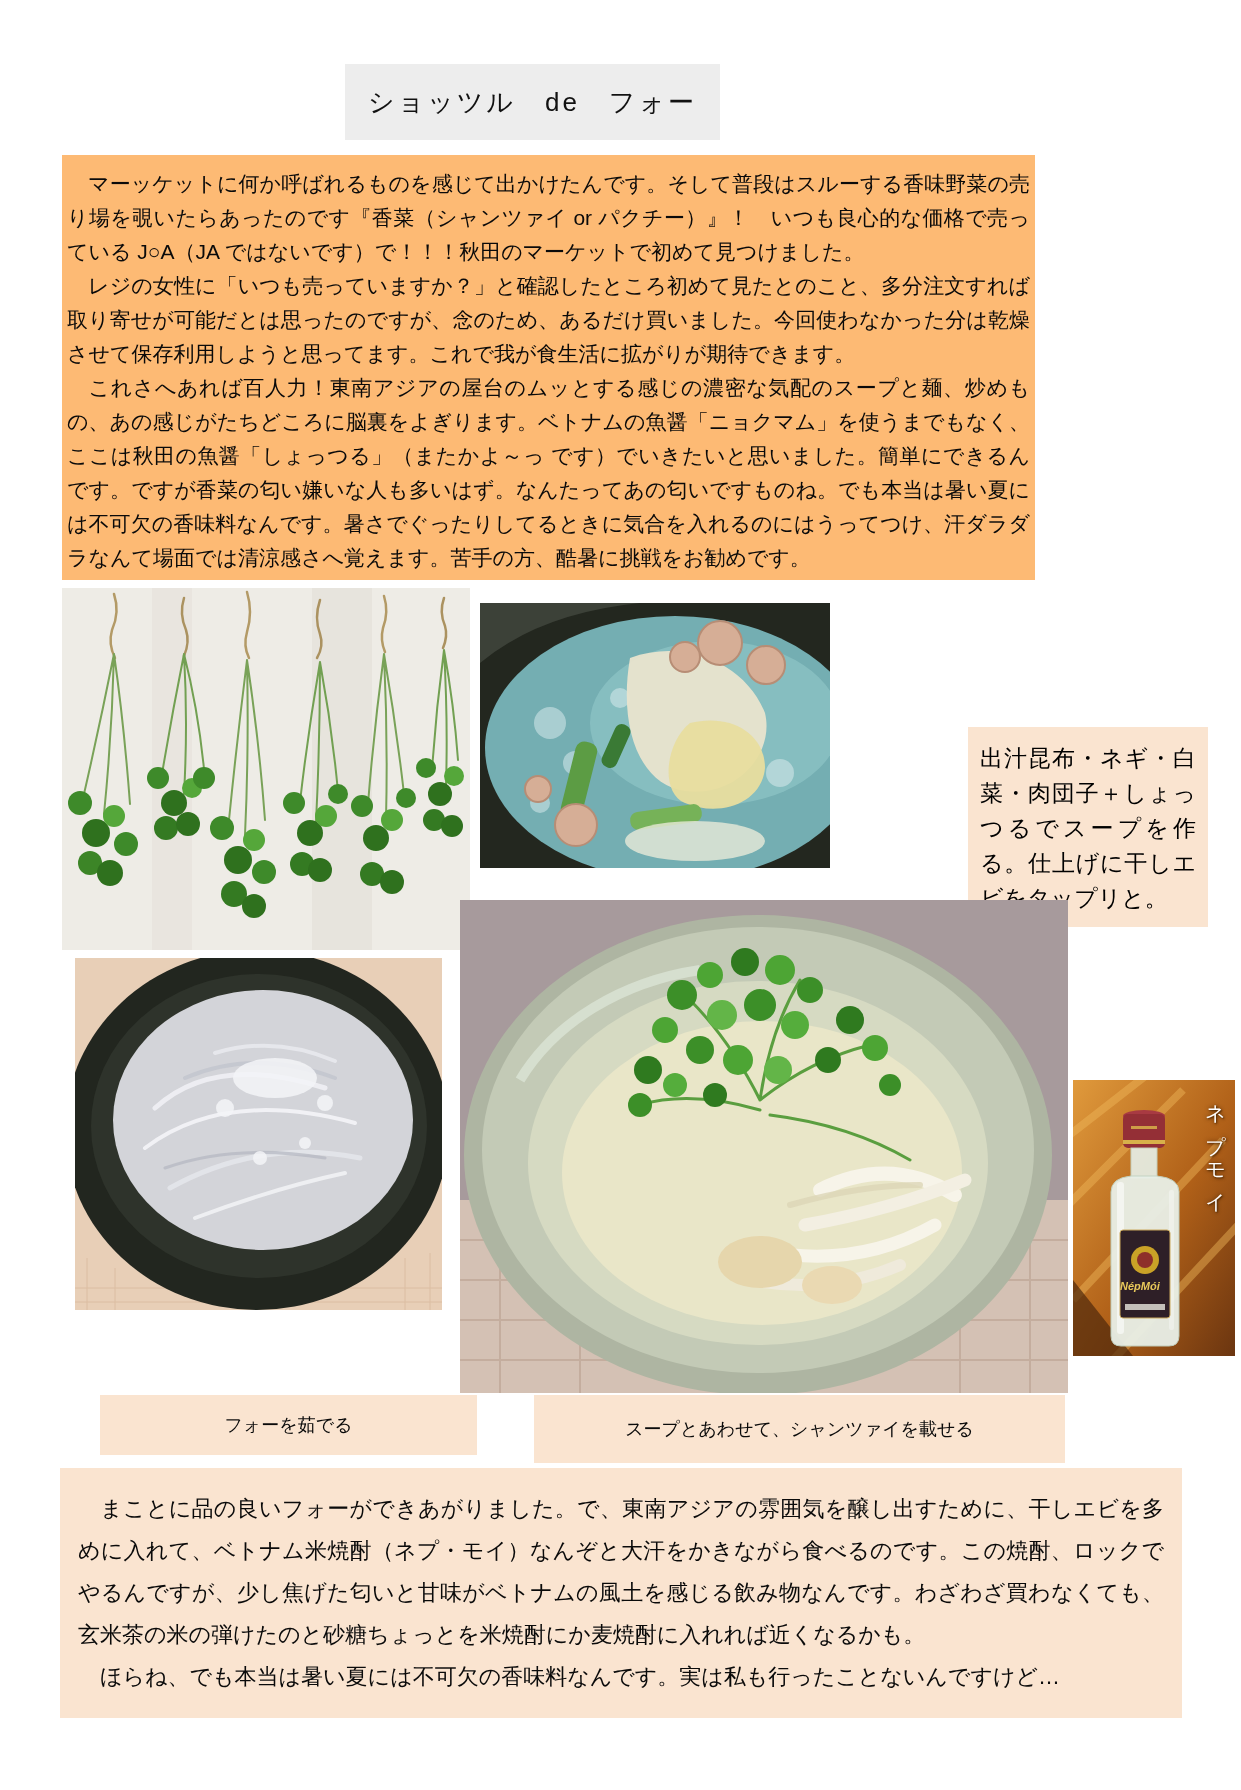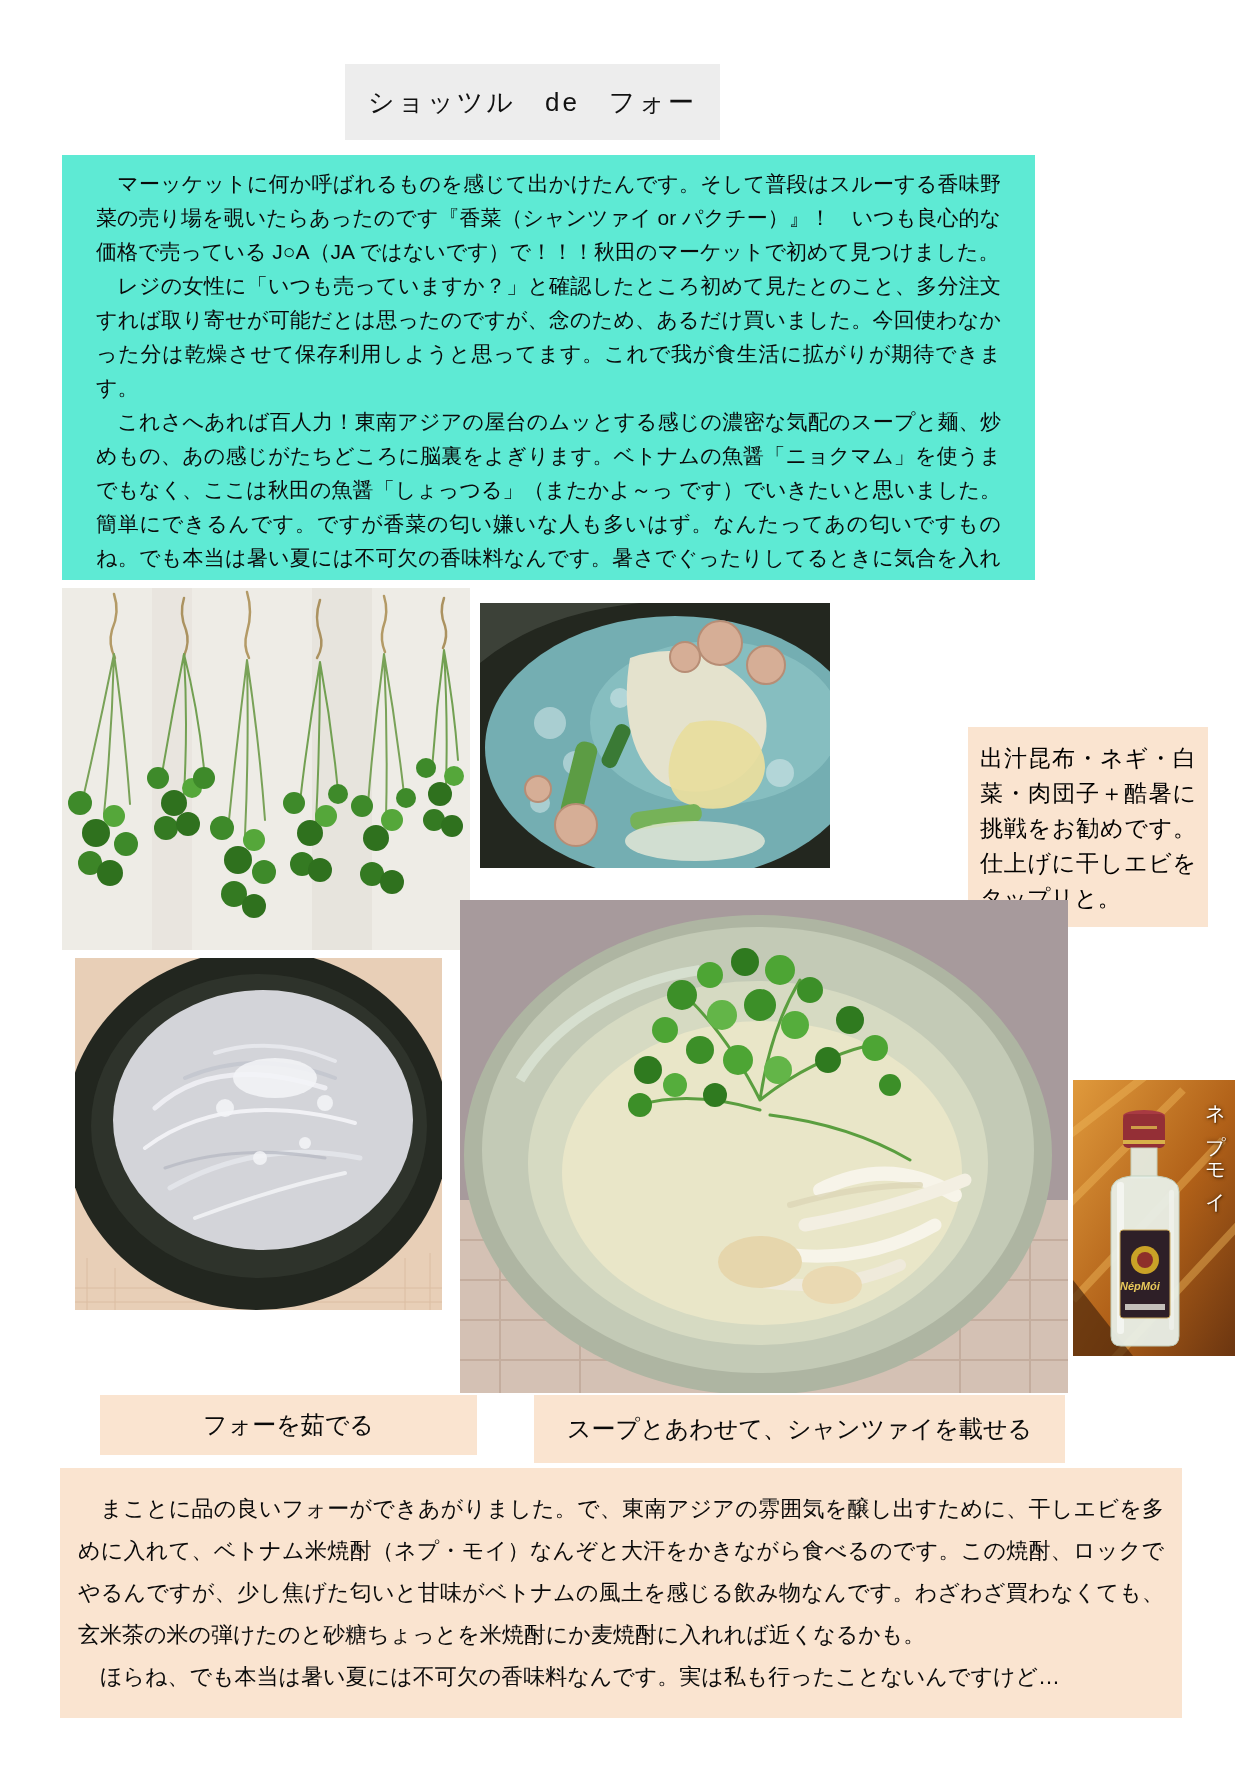--- a/index.html
+++ b/index.html
@@ -11,36 +11,36 @@
   }
   .abs{position:absolute;}
   
   .title-box{
     left:345px;top:64px;width:375px;height:76px;background:#ededed;
     display:flex;align-items:center;justify-content:center;
     font-size:26px;letter-spacing:3px;color:#111;
   }
   
   .intro-box{
-    left:62px;top:155px;width:973px;height:425px;background:#5eead4;
-    padding:12px 34px;box-sizing:border-box;overflow:hidden;
+    left:62px;top:155px;width:973px;height:425px;background:#fdba74;
+    padding:12px 5px;box-sizing:border-box;overflow:hidden;
   }
   .intro-box p{
     margin:0;font-size:21px;line-height:34px;text-align:justify;
     word-break:break-all;color:#0a0a0a;
   }
   
   .note-box{
     left:968px;top:727px;width:240px;height:200px;background:#fae4d0;
     padding:14px 12px;box-sizing:border-box;
     font-size:23px;line-height:35px;text-align:justify;word-break:break-all;
   }
   .caption{
     background:#fae4d0;display:flex;align-items:center;justify-content:center;
-    font-size:24px;color:#0a0a0a;
+    font-size:18px;color:#0a0a0a;
   }
   .caption-1{left:100px;top:1395px;width:377px;height:60px;}
   .caption-2{left:534px;top:1395px;width:531px;height:68px;}
   .outro-box{
     left:60px;top:1468px;width:1122px;height:250px;background:#fae4d0;
     padding:20px 18px;box-sizing:border-box;overflow:hidden;
   }
   .outro-box p{
     margin:0;font-size:22px;line-height:42px;text-align:justify;
     word-break:break-all;color:#0a0a0a;
@@ -180,21 +180,21 @@
           <circle cx="286" cy="62" r="19"></circle>
           <circle cx="205" cy="54" r="15"></circle>
         <circle cx="96" cy="222" r="21"></circle>
           <circle cx="58" cy="186" r="13"></circle>
       </g>
       <ellipse cx="215" cy="238" rx="70" ry="20" fill="#e8ead8" opacity="0.8"></ellipse>
     </svg>
   </div>
 
   <div class="abs note-box">
-    <span>出汁昆布・ネギ・白菜・肉団子＋酷暑に挑戦をお勧めです。仕上げに干しエビをタップリと。</span>
+    <span>出汁昆布・ネギ・白菜・肉団子＋しょっつるでスープを作る。仕上げに干しエビをタップリと。</span>
   </div>
 
   <div class="abs photo photo-noodlepot">
     <svg viewBox="0 0 367 352" preserveAspectRatio="none">
       <rect width="367" height="352" fill="#e8cfb7"></rect>
       <g stroke="#d3b194" stroke-width="1" opacity="0.6">
         <path d="M0,330 H367 M0,344 H367 M12,300 V352 M40,310 V352 M330,300 V352 M355,295 V352"></path>
       </g>
       <ellipse cx="182" cy="172" rx="192" ry="180" fill="#22261f"></ellipse>
       <ellipse cx="184" cy="168" rx="168" ry="152" fill="#2e332b"></ellipse>

